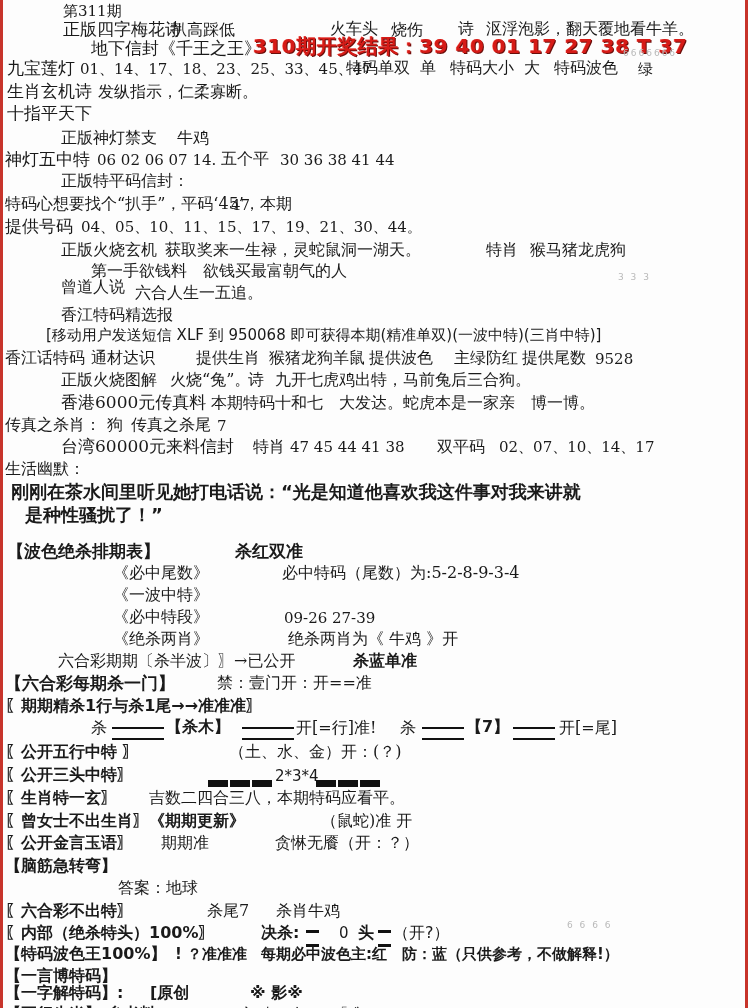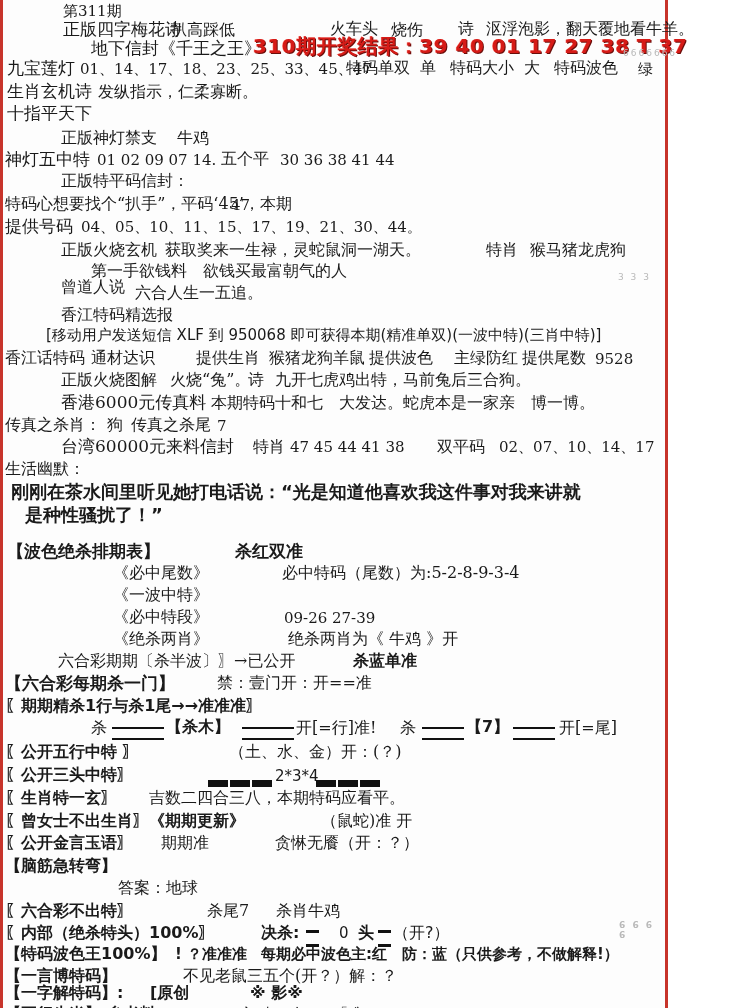--- a/index.html
+++ b/index.html
@@ -11,21 +11,21 @@
   body {
     width: 748px;
     height: 1008px;
     overflow: hidden;
     font-family: "DejaVu Sans", sans-serif;
     color: #000000;
     position: relative;
   }
   #sheet {
     position: relative;
-    width: 668px;
+    width: 748px;
     height: 1008px;
     background: #fdfdfd;
     border-left: 3px solid #c7342b;
     border-right: 3px solid #c7342b;
     box-sizing: border-box;
   }
   .ln {
     position: absolute;
     white-space: nowrap;
     line-height: 1;
@@ -122,21 +122,21 @@
 
   <div class="ln serif t17" style="left:4px; top:83px;">生肖玄机诗</div>
   <div class="ln serif t16" style="left:95px; top:84px;">发纵指示，仁柔寡断。</div>
 
   <div class="ln serif t17" style="left:4px; top:105px;">十指平天下</div>
 
   <div class="ln serif t16" style="left:58px; top:130px;">正版神灯禁支</div>
   <div class="ln serif t16" style="left:174px; top:130px;">牛鸡</div>
 
   <div class="ln serif t17" style="left:2px; top:151px;">神灯五中特</div>
-  <div class="ln serif t15" style="left:94px; top:153px;">01  02  09  07  14.</div>
+  <div class="ln serif t15" style="left:94px; top:153px;">06  02  06  07  14.</div>
   <div class="ln serif t16" style="left:218px; top:151px;">五个平</div>
   <div class="ln serif t15" style="left:277px; top:153px;">30  36  38  41  44</div>
 
   <div class="ln serif t16" style="left:58px; top:173px;">正版特平码信封：</div>
 
   <div class="ln serif t16" style="left:2px; top:196px;">特码心想要找个“扒手”，平码‘45’，本期</div>
   <div class="ln serif t15" style="left:228px; top:198px;">47</div>
 
   <div class="ln serif t17" style="left:2px; top:218px;">提供号码</div>
   <div class="ln serif t15" style="left:78px; top:220px;">04、05、10、11、15、17、19、21、30、44。</div>
@@ -256,27 +256,26 @@
   <div class="ln sans t15" style="left:336px; top:926px;">0</div>
   <div class="ln sans t16 bold" style="left:355px; top:925px;">头</div>
   <span class="ln eqbar" style="left:374px; top:930px;"></span>
   <div class="ln sans t16" style="left:390px; top:925px;">（开?）</div>
 
   <div class="ln sans t16 bold" style="left:2px; top:946px;">【特码波色王100%】</div>
   <div class="ln sans t15 bold" style="left:172px; top:947px;">! ？准准准</div>
   <div class="ln sans t15 bold" style="left:258px; top:947px;">每期必中波色主:红　防：蓝（只供参考，不做解释!）</div>
 
   <div class="ln sans t16 bold" style="left:2px; top:968px;">【一言博特码】</div>
-  <div class="ln serif t16" style="left:180px; top:968px;">不见老鼠三五个(开？）解：？</div>
 
   <div class="ln sans t16 bold" style="left:2px; top:985px;">【一字解特码】:</div>
   <div class="ln sans t16 bold" style="left:147px; top:985px;">[原创</div>
   <div class="ln sans t16 bold" style="left:247px; top:985px;">※ 影※</div>
 
   <div class="ln sans t16 bold" style="left:2px; top:1006px;">【五行生肖】-参考料</div>
   <div class="ln serif t15" style="left:237px; top:1007px;">主:水、金</div>
   <div class="ln serif t15" style="left:330px; top:1007px;">「准」</div>
 
   <div class="ghost" style="left:620px; top:48px;">6666666</div>
   <div class="ghost" style="left:615px; top:272px;">3 3 3</div>
-  <div class="ghost" style="left:616px; top:920px;font-weight:bold;">6 6 6 6</div>
+  <div class="ghost" style="left:564px; top:920px;">6 6 6 6</div>
 
 </div>
 
 </body></html>

